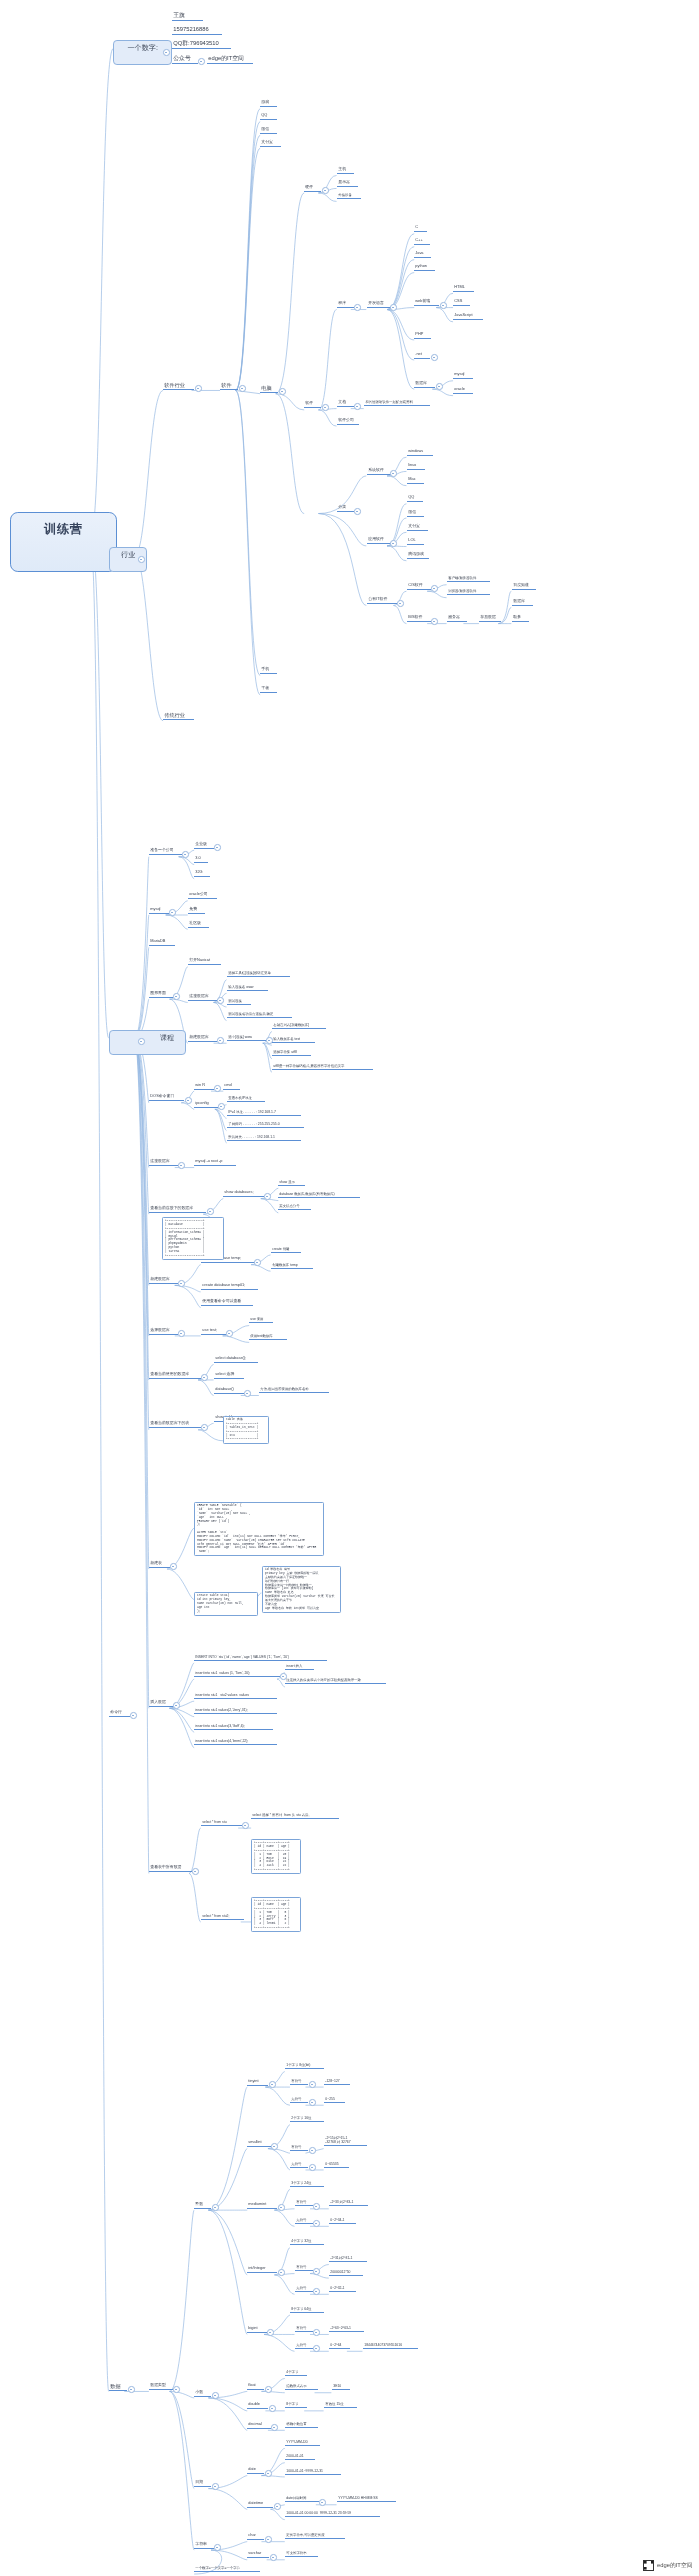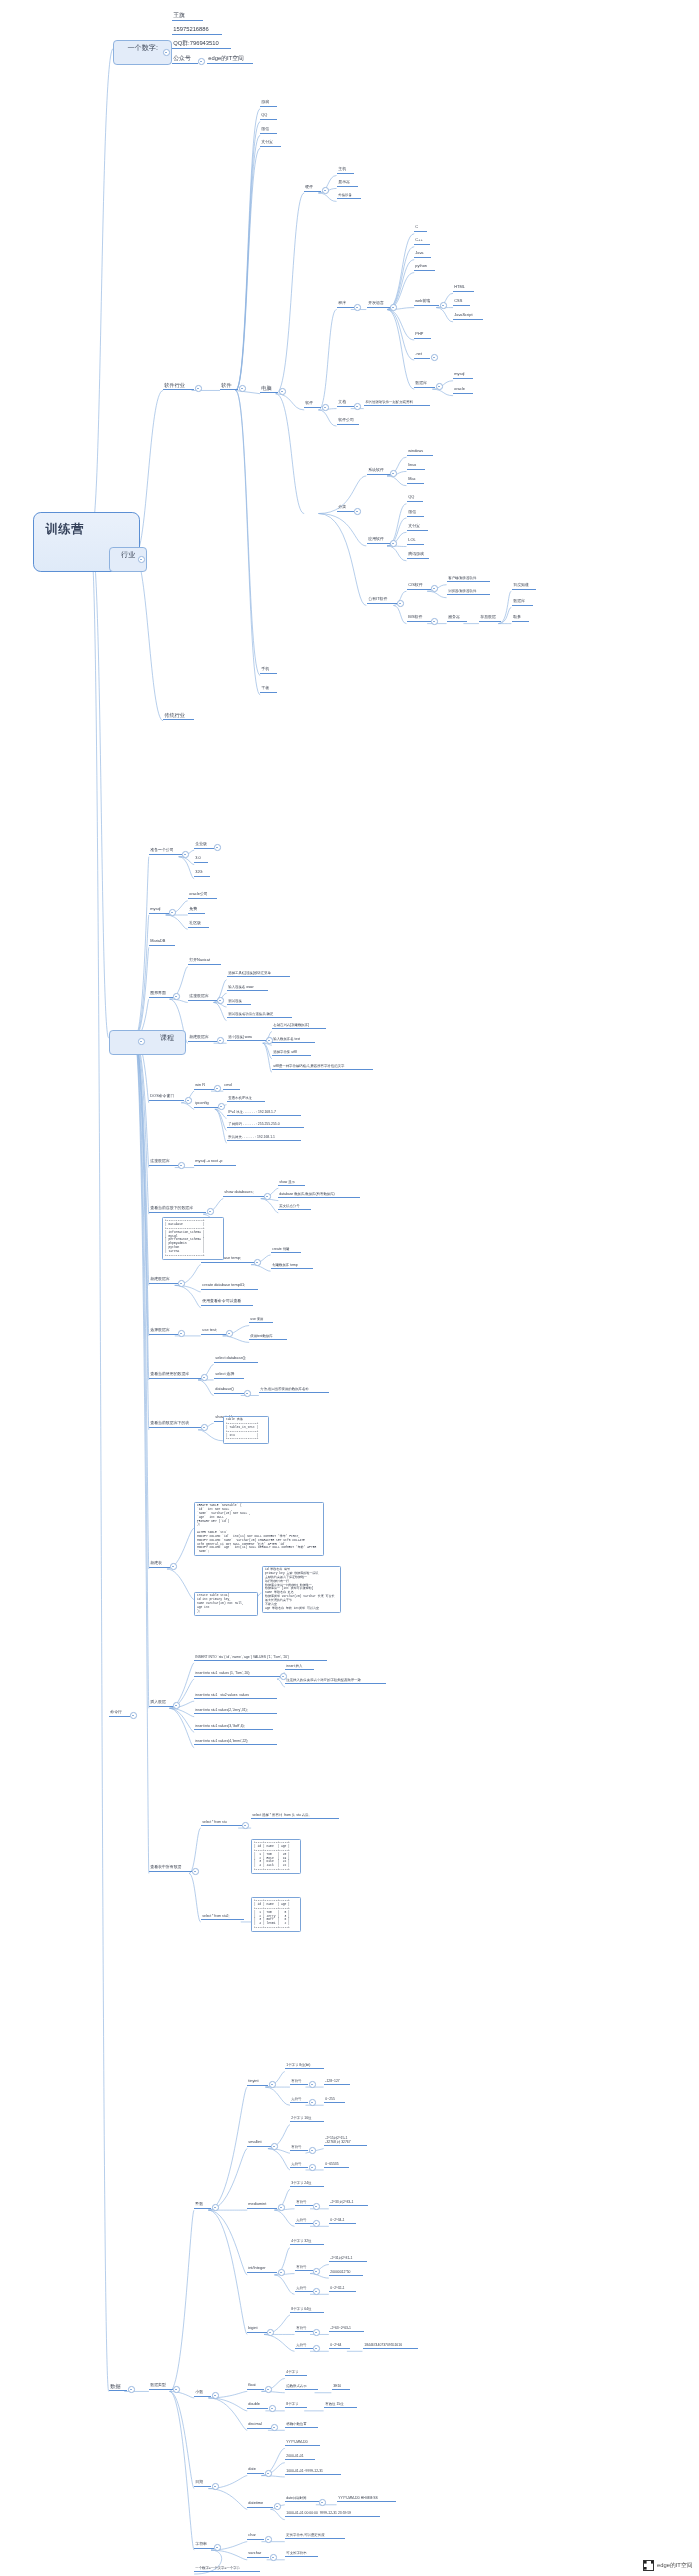--- a/index.html
+++ b/index.html
@@ -30,22 +30,22 @@
     color:#2d3murky;
   }
   .root{
     background:linear-gradient(#eaf1fb,#dfeaf8);
     border:1.9px solid #5b8fd4;
     border-radius:7.8px;
     color:#36435c;
     font-size:12.3px;
     font-weight:bold;
     padding:9px 11.7px;
+    text-align:center;
     letter-spacing:0.6px;
-    margin-left:23px;
   }
   .lvl1{
     background:#e3ecf9;
     border:0.9px solid #8eb2df;
     border-radius:3.9px;
     color:#3b4557;
     font-size:7.1px;
     padding:3.2px 5.2px;
     text-align:center;
   }

